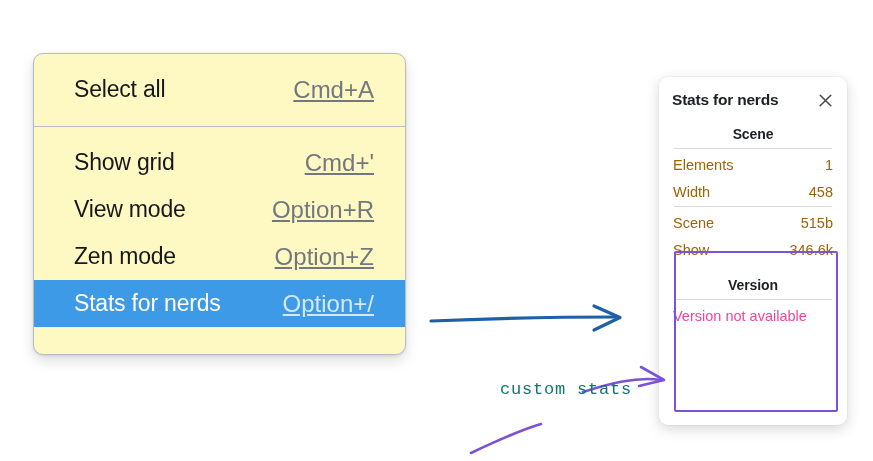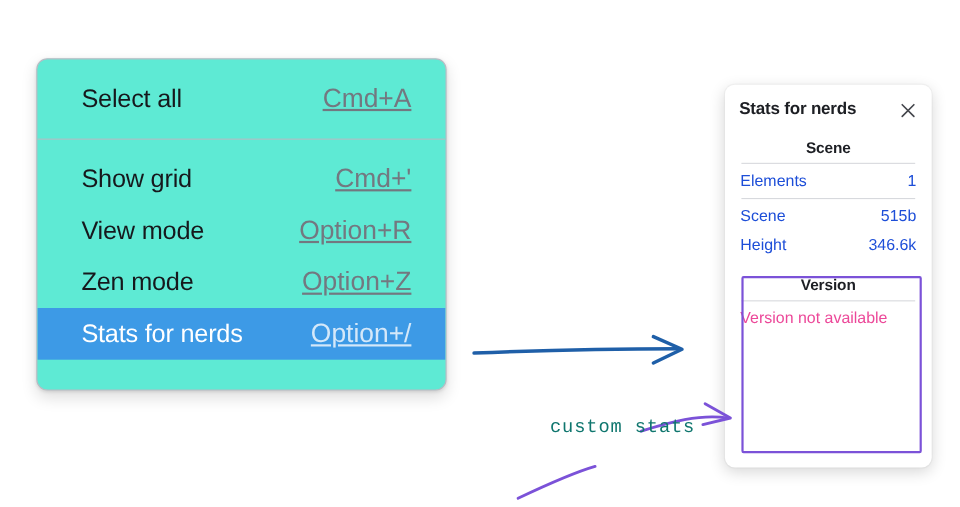--- a/index.html
+++ b/index.html
@@ -16,21 +16,21 @@
     -webkit-font-smoothing: antialiased;
   }
 
   
   #context-menu {
     position: absolute;
     left: 33px;
     top: 53px;
     width: 373px;
     height: 302px;
-    background: #5eead4;
+    background: #fef9c3;
     border: 1px solid #b6bcc4;
     border-radius: 10px;
     box-shadow: 0 6px 14px rgba(0,0,0,0.13), 0 1px 3px rgba(0,0,0,0.10);
     box-sizing: border-box;
     overflow: hidden;
   }
   .menu-section {
     padding: 0;
   }
   .menu-pad-top { height: 12px; }
@@ -118,21 +118,21 @@
   .sec-rule {
     height: 1px;
     background: #d7d9dd;
     margin: 0 2px 4px;
   }
   .stat-row {
     display: flex;
     align-items: baseline;
     justify-content: space-between;
     font-size: 14.5px;
-    color: #1d4ed8;
+    color: #a16207;
     padding: 3px 1px 4px;
     line-height: 1.35;
   }
   .stat-row .sr-key { white-space: nowrap; }
   .stat-row .sr-val { white-space: nowrap; }
   .stat-note {
     font-size: 14.5px;
     color: #ec4899;
     padding: 4px 1px 4px;
     white-space: nowrap;
@@ -222,28 +222,32 @@
       </svg>
     </span>
   </div>
 
   <div class="sec-head">Scene</div>
   <div class="sec-rule"></div>
   <div class="stat-row">
     <span class="sr-key">Elements</span>
     <span class="sr-val">1</span>
   </div>
+  <div class="stat-row">
+    <span class="sr-key">Width</span>
+    <span class="sr-val">458</span>
+  </div>
 
   <div class="sec-rule"></div>
   <div class="stat-row">
     <span class="sr-key">Scene</span>
     <span class="sr-val">515b</span>
   </div>
   <div class="stat-row">
-    <span class="sr-key">Height</span>
+    <span class="sr-key">Show</span>
     <span class="sr-val">346.6k</span>
   </div>
 
   <div class="sec-head" style="padding-top:13px;">Version</div>
   <div class="sec-rule"></div>
   <div class="stat-note">Version not available</div>
 </div>
 
 <div id="annotation-box"></div>
 

